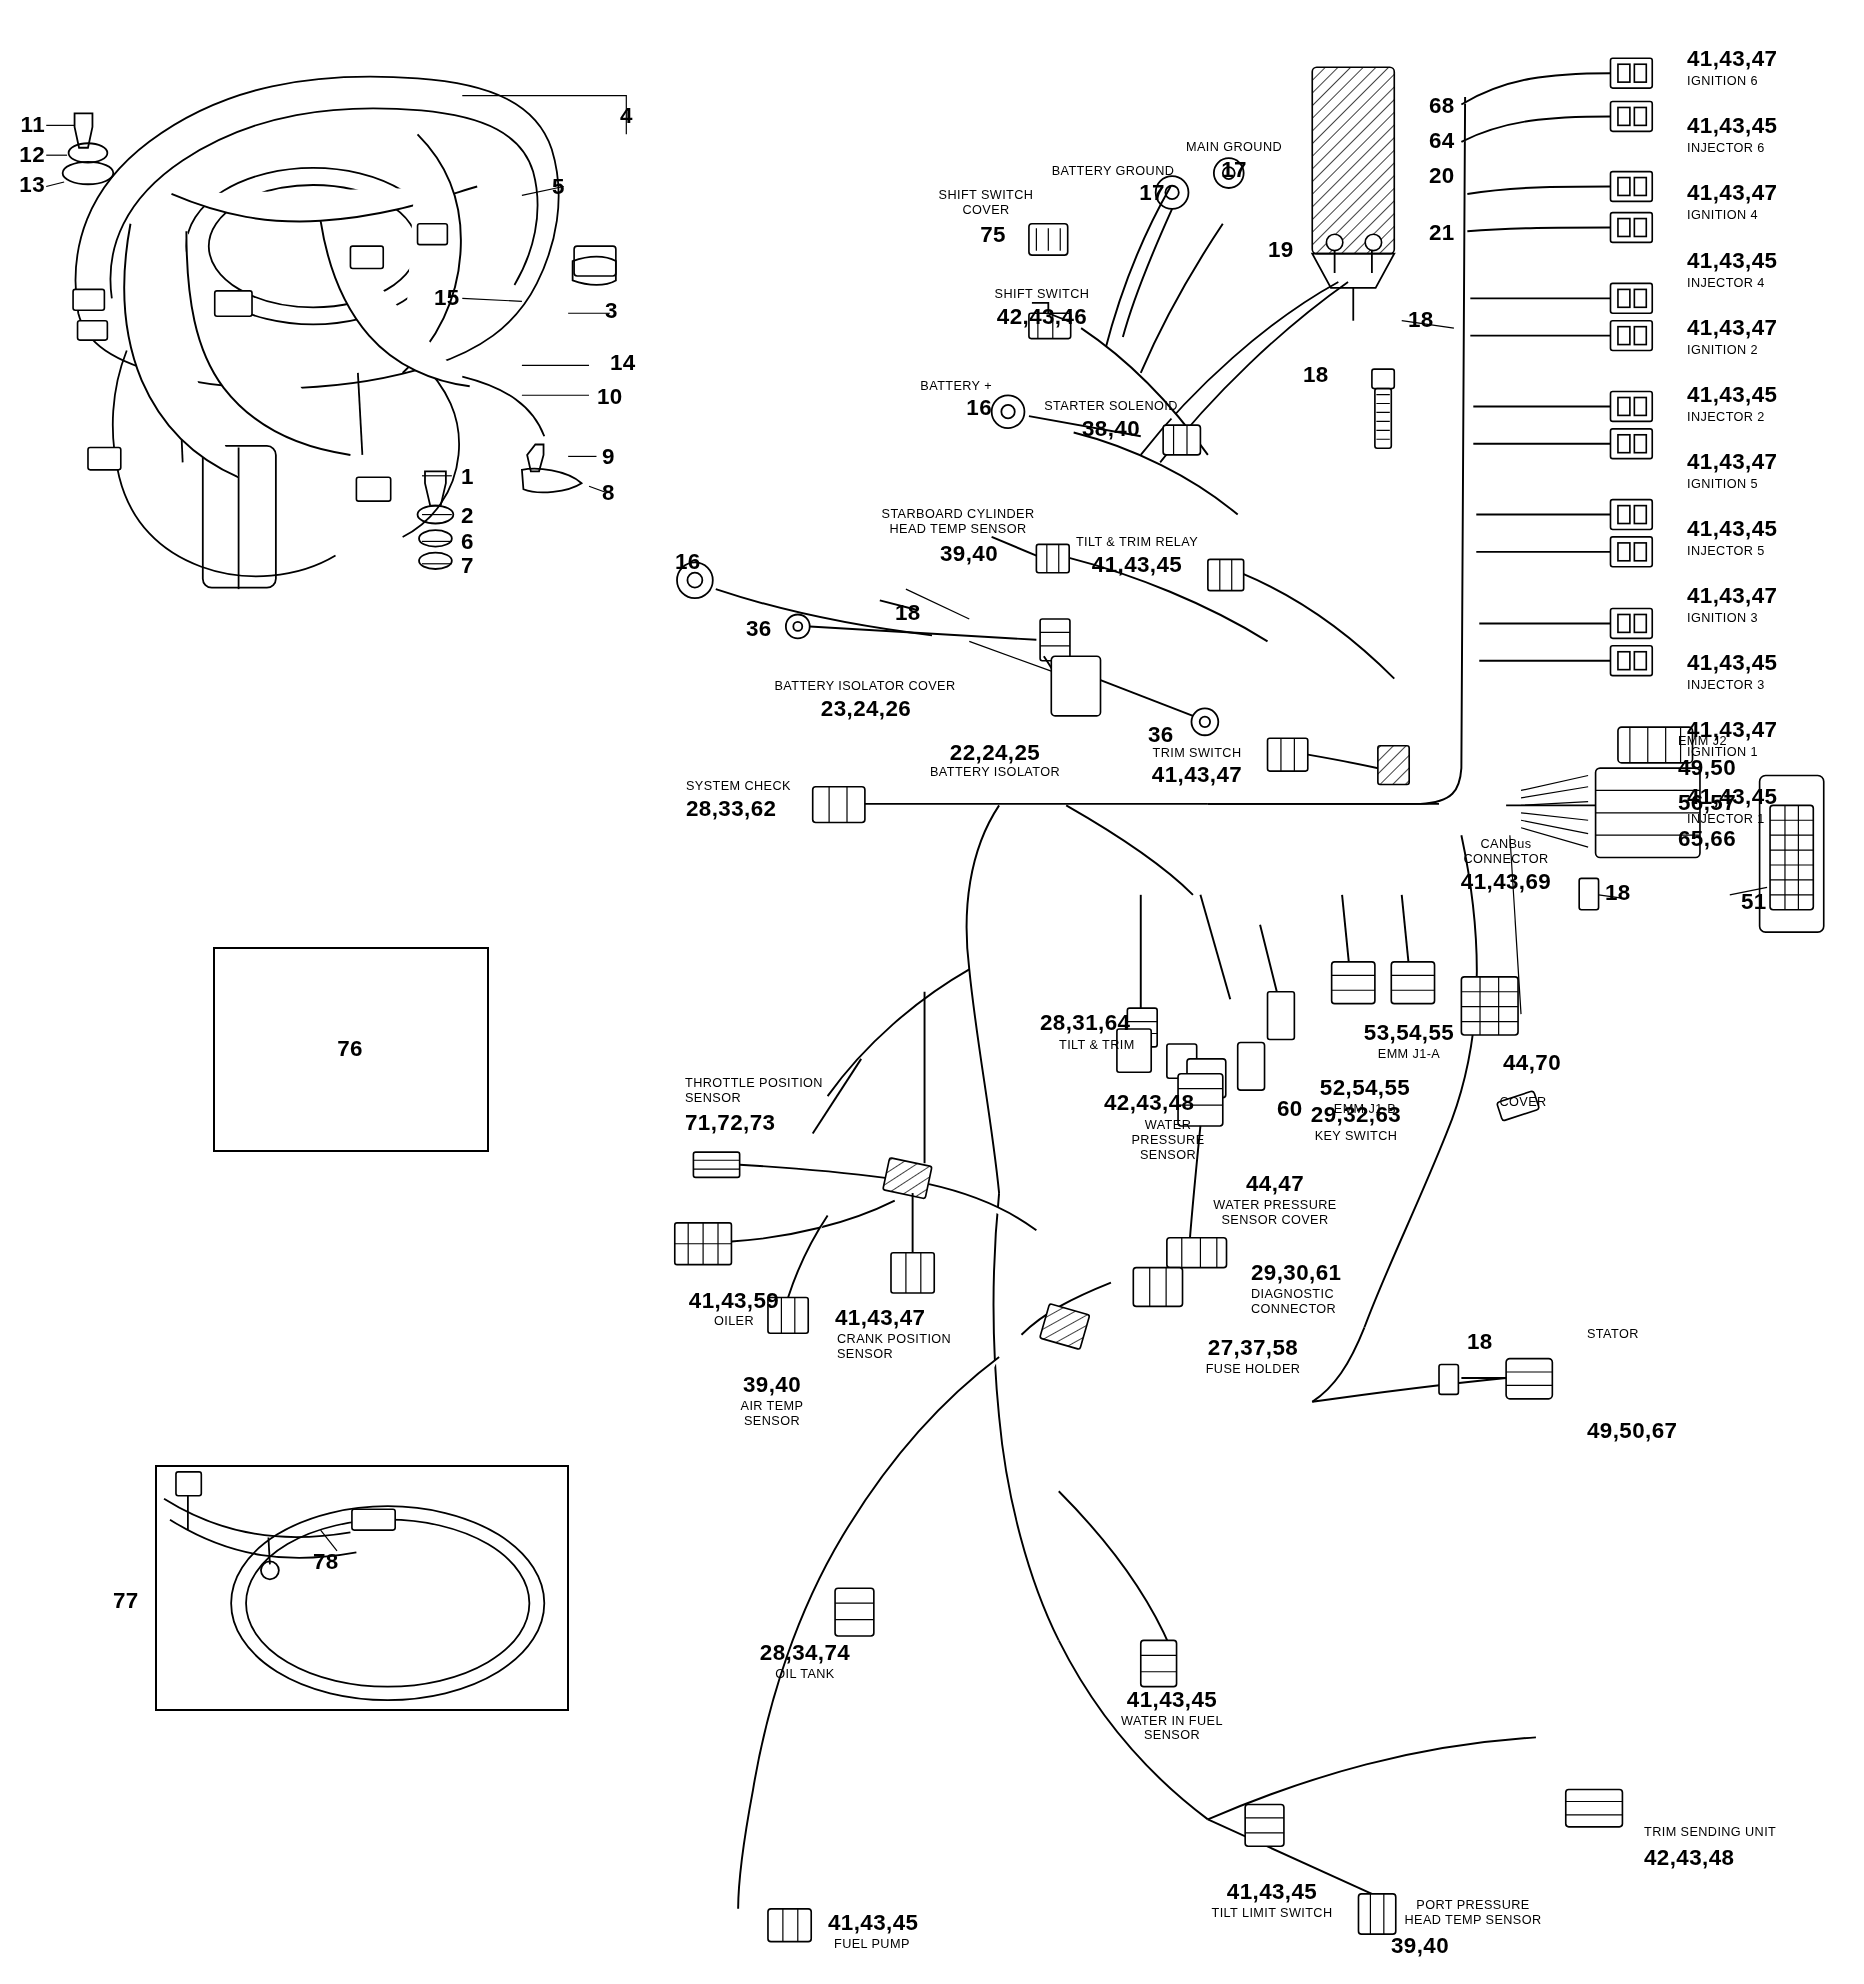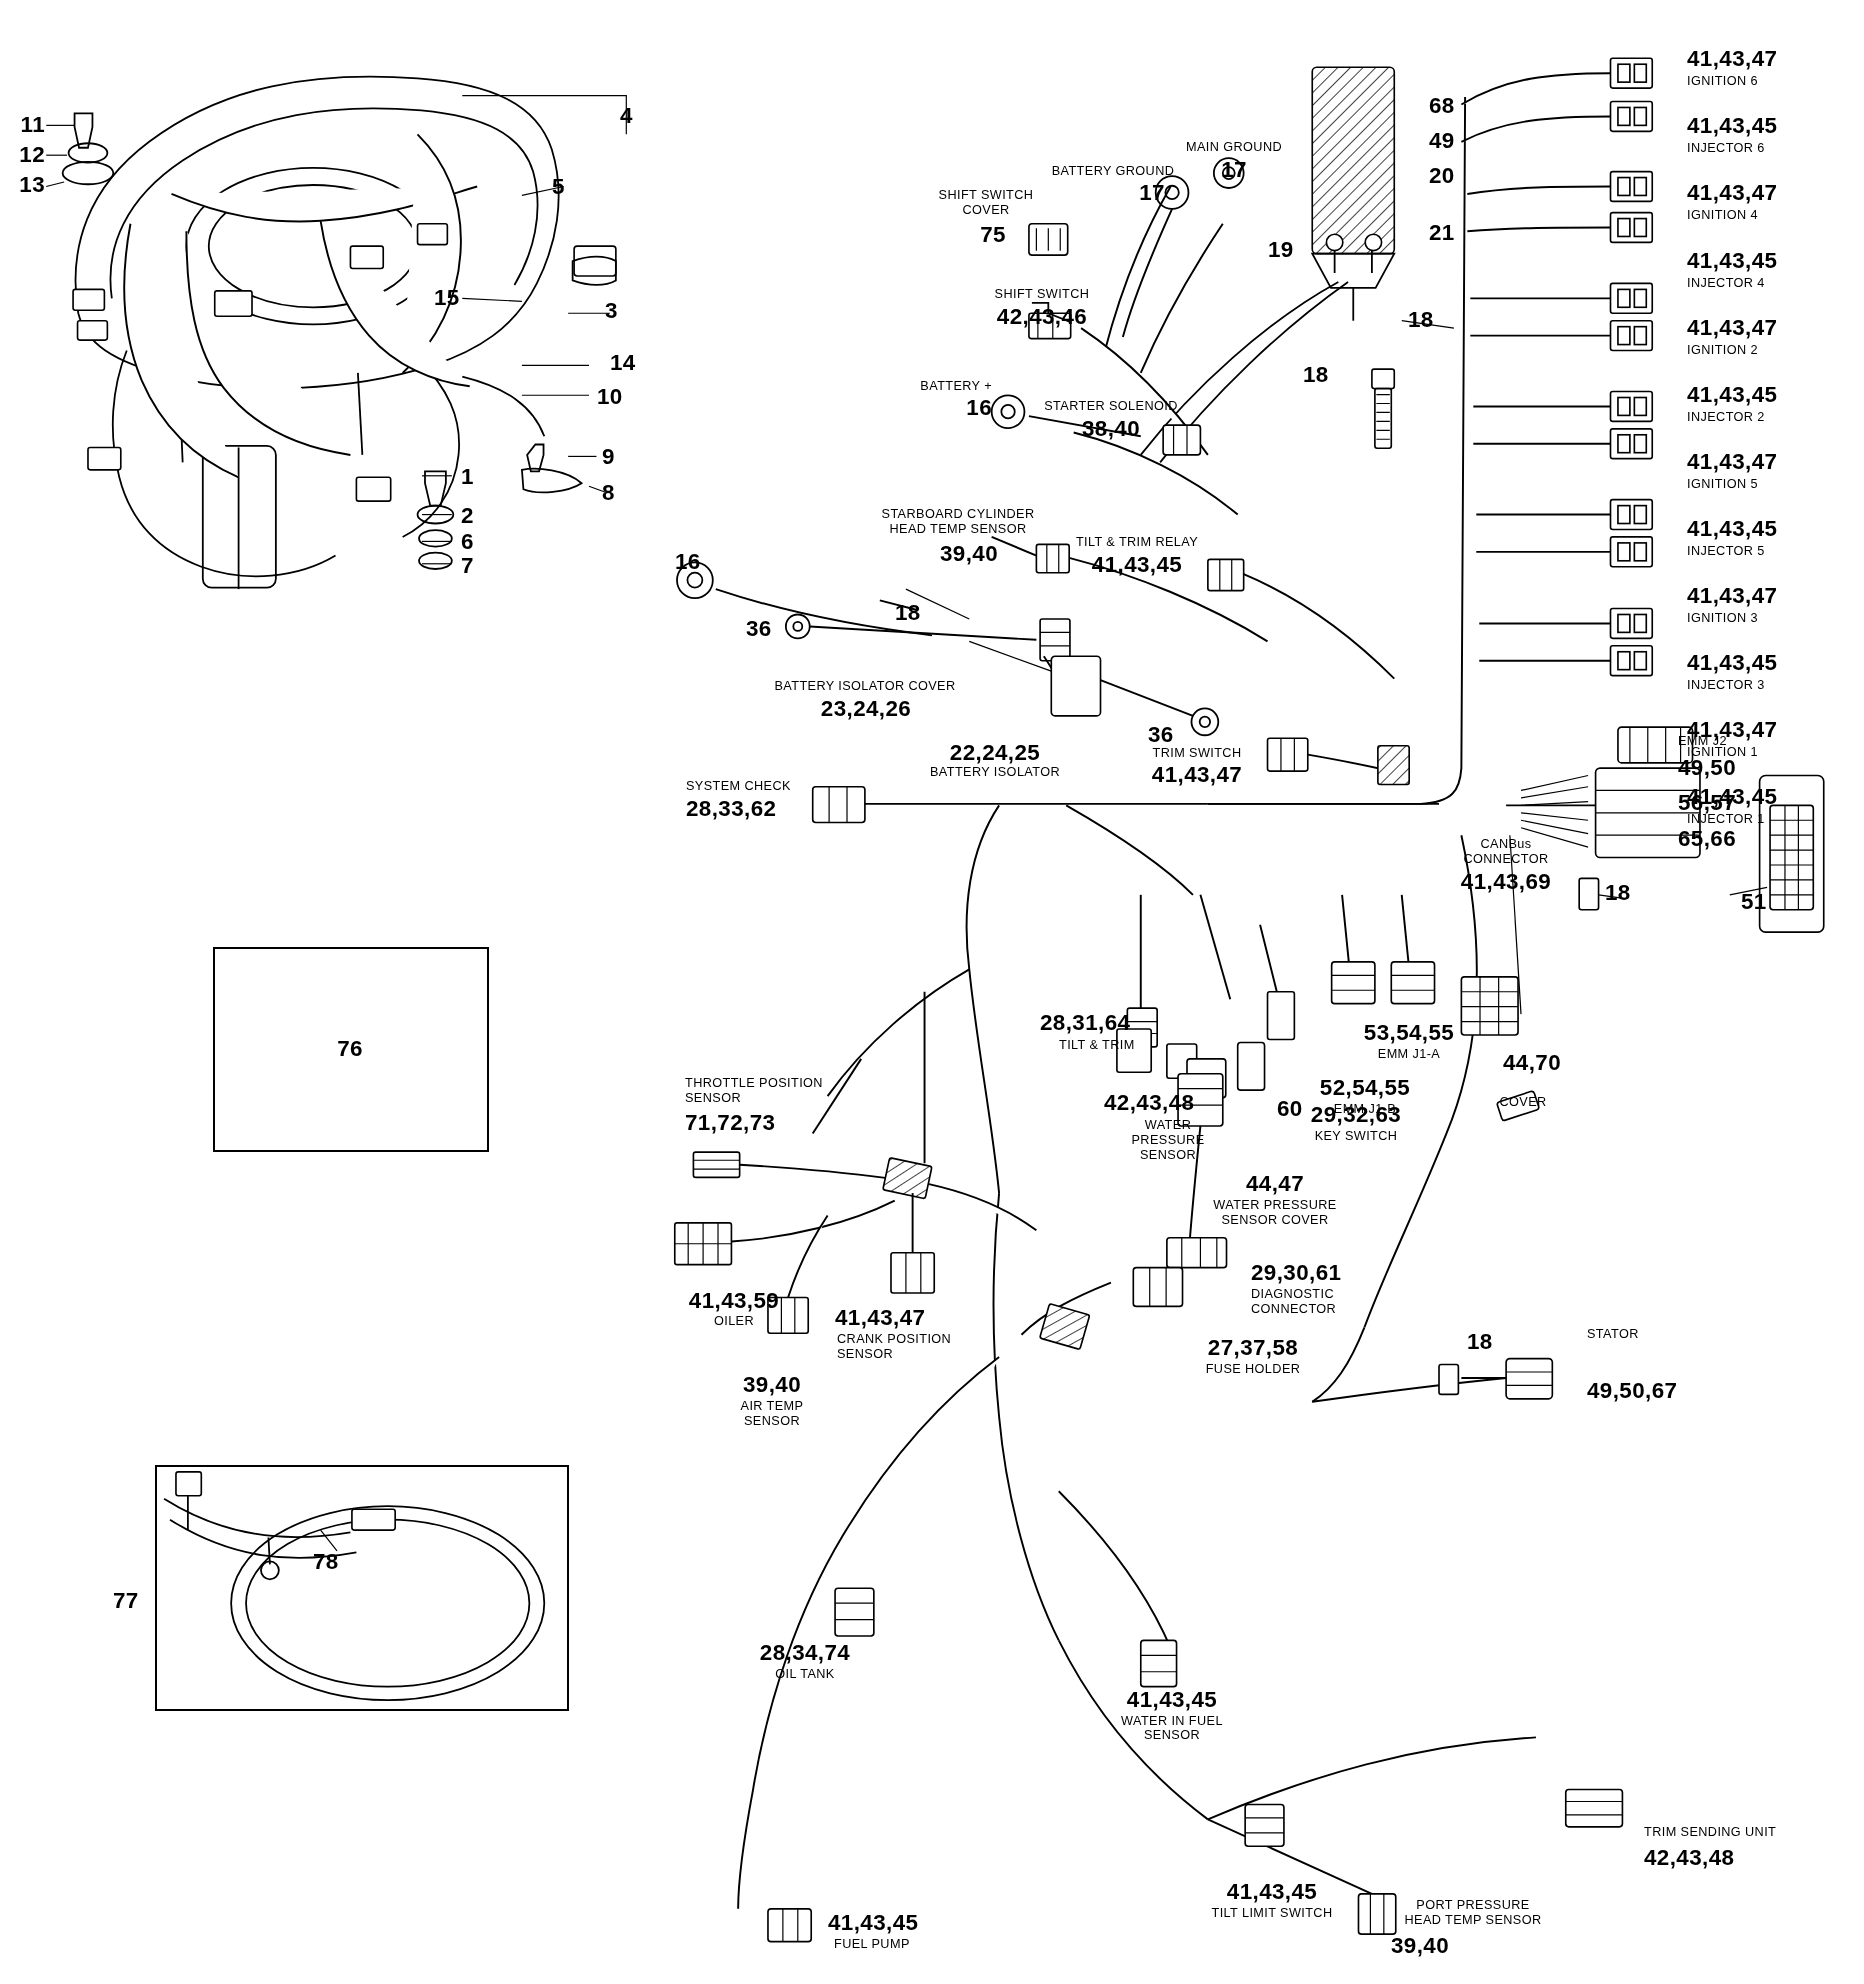--- a/index.html
+++ b/index.html
@@ -456,21 +456,21 @@
 
 <div class="lbl cap ctr" style="left:1113px;top:164px;">BATTERY GROUND</div>
 <div class="lbl num ctr" style="left:1152px;top:180px;">17</div>
 
 <div class="lbl cap ctr" style="left:1234px;top:140px;">MAIN GROUND</div>
 <div class="lbl num ctr" style="left:1234px;top:157px;">17</div>
 
 <div class="lbl num" style="left:1268px;top:237px;">19</div>
 
 <div class="lbl num" style="left:1429px;top:93px;">68</div>
-<div class="lbl num" style="left:1429px;top:128px;">49</div>
+<div class="lbl num" style="left:1429px;top:128px;">64</div>
 <div class="lbl num" style="left:1429px;top:163px;">20</div>
 <div class="lbl num" style="left:1429px;top:220px;">21</div>
 <div class="lbl num" style="left:1408px;top:307px;">18</div>
 <div class="lbl num" style="left:1303px;top:362px;">18</div>
 
 <div class="lbl cap rt" style="left:992px;top:379px;">BATTERY +</div>
 <div class="lbl num rt" style="left:992px;top:395px;">16</div>
 
 <div class="lbl cap ctr" style="left:1111px;top:399px;">STARTER SOLENOID</div>
 <div class="lbl num ctr" style="left:1111px;top:416px;">38,40</div>
@@ -555,21 +555,21 @@
 <div class="lbl num" style="left:1605px;top:880px;">18</div>
 
 <div class="lbl num" style="left:1251px;top:1260px;">29,30,61</div>
 <div class="lbl cap" style="left:1251px;top:1287px;">DIAGNOSTIC</div>
 <div class="lbl cap" style="left:1251px;top:1302px;">CONNECTOR</div>
 
 <div class="lbl num ctr" style="left:1253px;top:1335px;">27,37,58</div>
 <div class="lbl cap ctr" style="left:1253px;top:1362px;">FUSE HOLDER</div>
 
 <div class="lbl cap" style="left:1587px;top:1327px;">STATOR</div>
-<div class="lbl num" style="left:1587px;top:1378px;">49,50,67</div>
+<div class="lbl num" style="left:1587px;top:1418px;">49,50,67</div>
 <div class="lbl num" style="left:1467px;top:1329px;">18</div>
 
 <div class="lbl num ctr" style="left:805px;top:1640px;">28,34,74</div>
 <div class="lbl cap ctr" style="left:805px;top:1667px;">OIL TANK</div>
 
 <div class="lbl num ctr" style="left:1172px;top:1687px;">41,43,45</div>
 <div class="lbl cap ctr" style="left:1172px;top:1714px;">WATER IN FUEL</div>
 <div class="lbl cap ctr" style="left:1172px;top:1728px;">SENSOR</div>
 
 <div class="lbl num" style="left:828px;top:1910px;">41,43,45</div>

